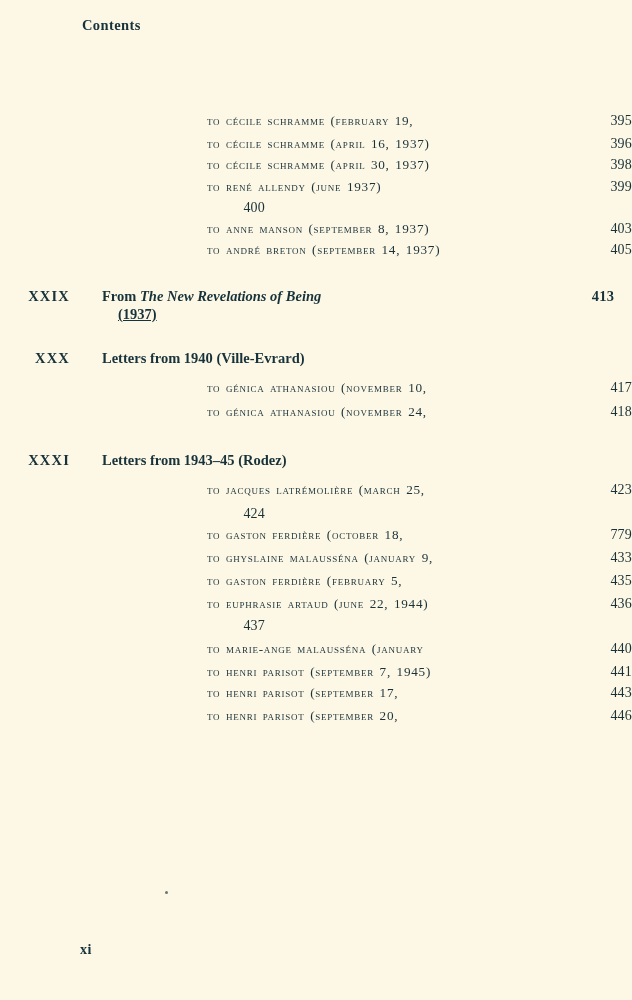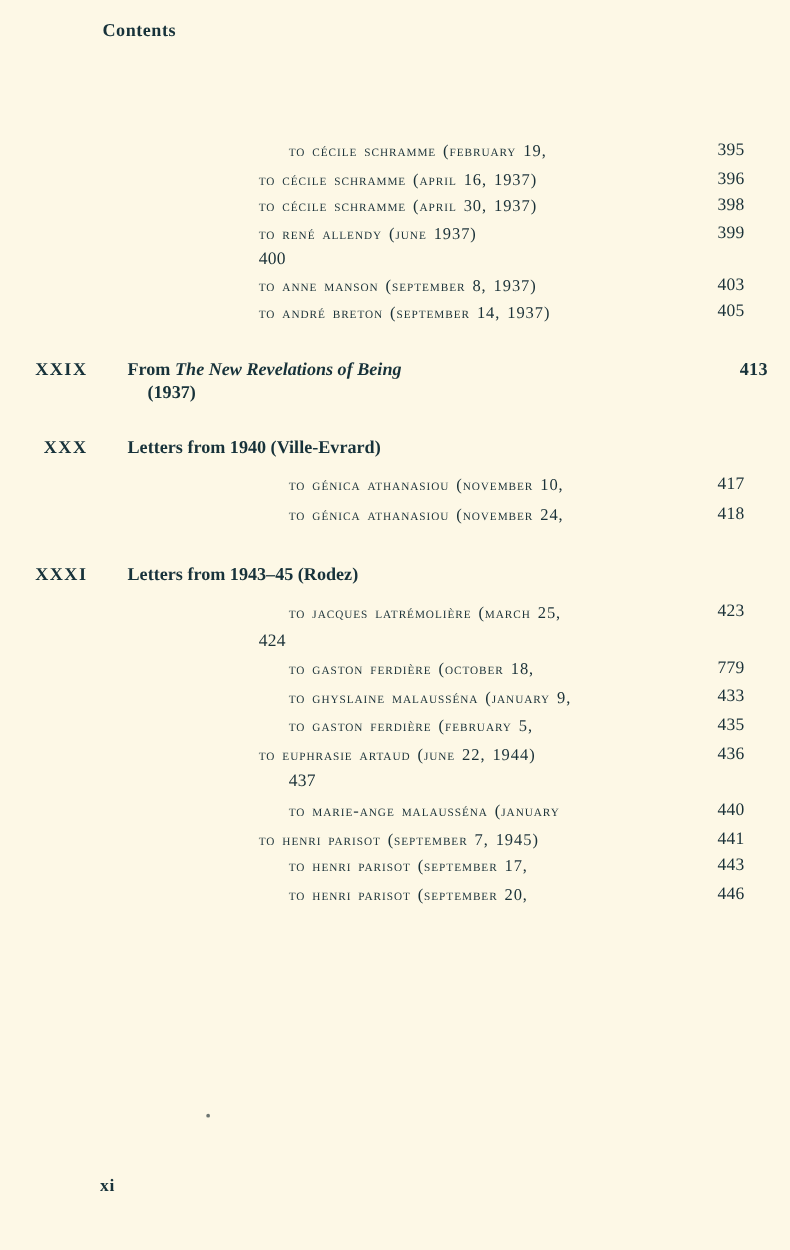--- a/index.html
+++ b/index.html
@@ -61,20 +61,21 @@
     padding-left: 32px;
     padding-right: 8px;
     line-height: 1.22;
   }
   .chapter .ch-title .ital {
     font-style: italic;
   }
   .chapter .ch-title .cont {
     display: block;
     padding-left: 16px;
+    text-decoration: underline;
   }
   .chapter .folio {
     flex: 0 0 58px;
     text-align: center;
     font-weight: bold;
     font-size: 14.5px;
     letter-spacing: 0.2px;
   }
 
   
@@ -91,27 +92,28 @@
   .entry .etext {
     flex: 1 1 auto;
     padding-right: 10px;
     font-variant: small-caps;
     text-transform: lowercase;
     letter-spacing: 0.75px;
     word-spacing: 1.5px;
   }
   .entry .efolio {
     flex: 0 0 58px;
+    text-align: right;
     font-size: 14px;
     letter-spacing: 0.2px;
   }
 
   
   .entry.tight { margin-bottom: 3px; }
-  .entry.wrapped { margin-bottom: 5px; padding-left: 24px; }
+  .entry.wrapped { margin-bottom: 5px; }
   .gap-section { height: 26px; }
   .gap-sub { height: 12px; }
 
   
   .page-folio {
     position: absolute;
     left: 80px;
     top: 942px;
     font-size: 14px;
     font-weight: bold;

